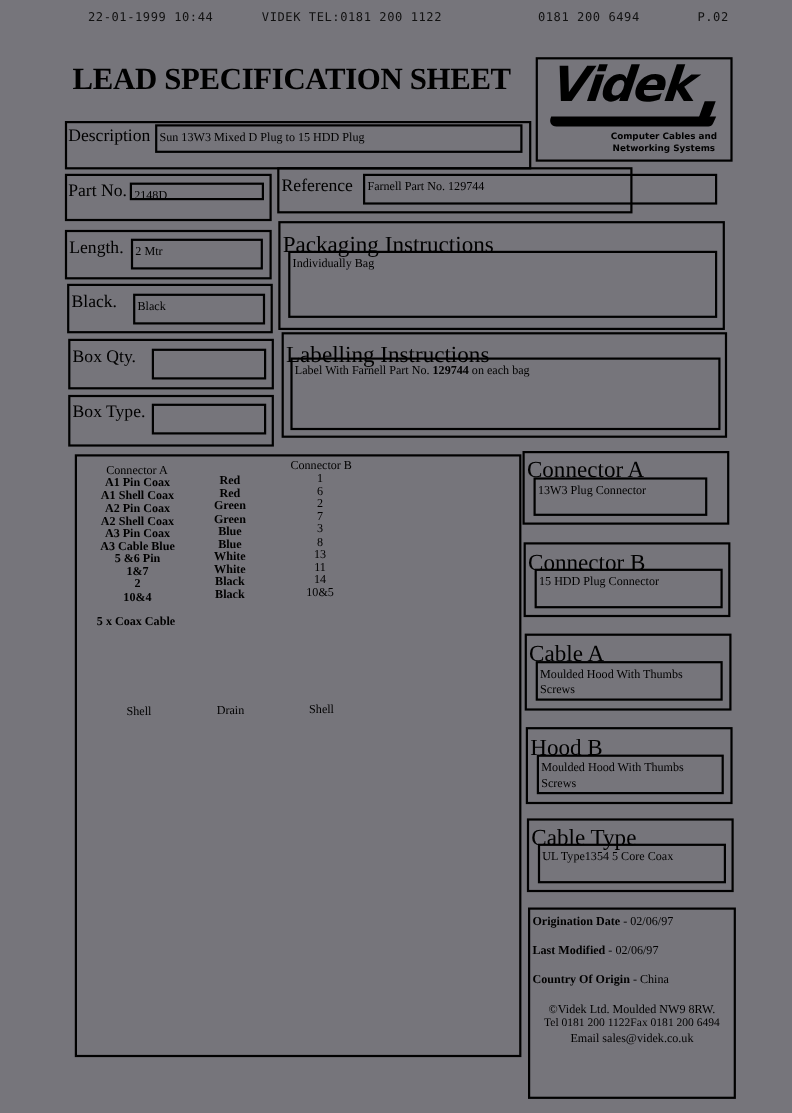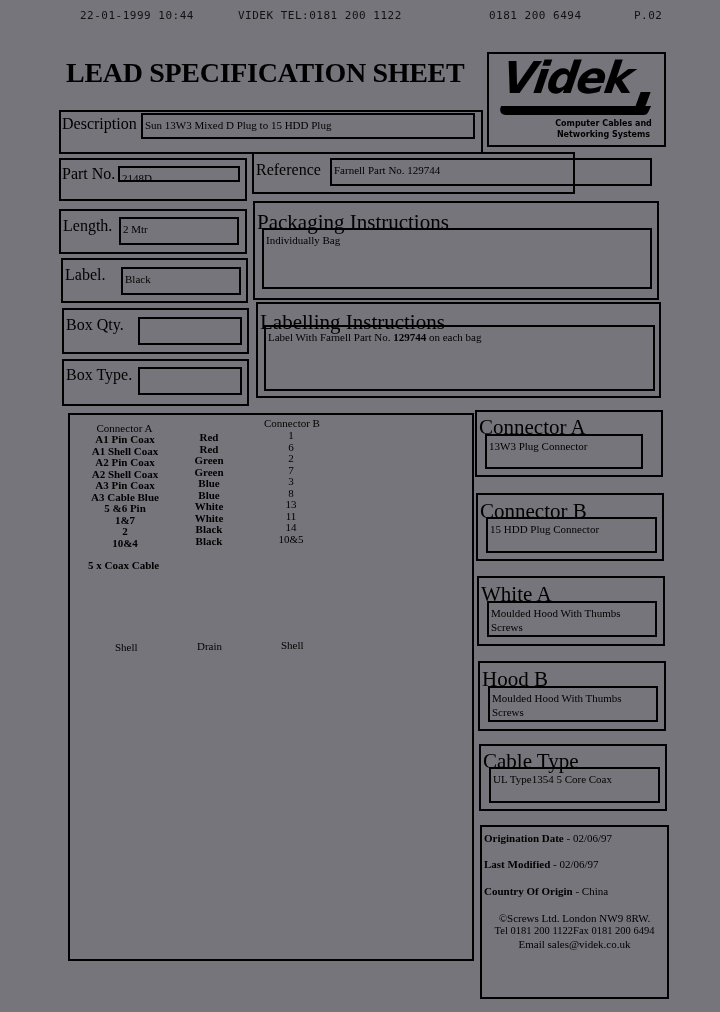--- a/index.html
+++ b/index.html
@@ -64,21 +64,21 @@
   <div class="lbl" style="left:2px;top:6px">Length.</div>
   <div class="field" style="left:58px;top:6px;width:120px;height:28px">2 Mtr</div>
 </div>
 
 <div class="box" style="left:253px;top:201px;width:406px;height:99px">
   <div class="rlbl" style="left:2px;top:7px">Packaging Instructions</div>
   <div class="field" style="left:7px;top:25px;width:390px;height:61px">Individually Bag</div>
 </div>
 
 <div class="box" style="left:61px;top:258px;width:187px;height:45px">
-  <div class="lbl" style="left:2px;top:6px">Label.</div>
+  <div class="lbl" style="left:2px;top:6px">Black.</div>
   <div class="field" style="left:58px;top:7px;width:120px;height:28px">Black</div>
 </div>
 
 <div class="box" style="left:62px;top:308px;width:187px;height:46px">
   <div class="lbl" style="left:2px;top:6px">Box Qty.</div>
   <div class="field" style="left:74px;top:7px;width:104px;height:28px"></div>
 </div>
 
 <div class="box" style="left:256px;top:302px;width:405px;height:96px">
   <div class="rlbl" style="left:2px;top:6px">Labelling Instructions</div>
@@ -143,21 +143,21 @@
   <div class="rlbl" style="left:2px;top:3px">Connector A</div>
   <div class="field" style="left:8px;top:22px;width:158px;height:35px">13W3 Plug Connector</div>
 </div>
 
 <div class="box" style="left:476px;top:493px;width:188px;height:68px">
   <div class="rlbl" style="left:2px;top:4px">Connector B</div>
   <div class="field" style="left:8px;top:22px;width:171px;height:36px">15 HDD Plug Connector</div>
 </div>
 
 <div class="box" style="left:477px;top:576px;width:188px;height:70px">
-  <div class="rlbl" style="left:2px;top:4px">White A</div>
+  <div class="rlbl" style="left:2px;top:4px">Cable A</div>
   <div class="field" style="left:8px;top:23px;width:170px;height:36px">
     <div>Moulded Hood With Thumbs</div>
     <div>Screws</div>
   </div>
 </div>
 
 <div class="box" style="left:478px;top:661px;width:188px;height:70px">
   <div class="rlbl" style="left:2px;top:4px">Hood B</div>
   <div class="field" style="left:8px;top:23px;width:170px;height:36px">
     <div>Moulded Hood With Thumbs</div>
@@ -167,16 +167,16 @@
 
 <div class="box" style="left:479px;top:744px;width:188px;height:67px">
   <div class="rlbl" style="left:2px;top:3px">Cable Type</div>
   <div class="field" style="left:8px;top:21px;width:171px;height:36px">UL Type1354 5 Core Coax</div>
 </div>
 
 <div class="box" style="left:480px;top:825px;width:189px;height:174px">
   <div class="info" style="left:2px;top:5px"><b>Origination Date</b><span> - 02/06/97</span></div>
   <div class="info" style="left:2px;top:31px"><b>Last Modified</b><span> - 02/06/97</span></div>
   <div class="info" style="left:2px;top:58px"><b>Country Of Origin</b><span> - China</span></div>
-  <div class="info" style="left:0;top:85px;width:185px;text-align:center">©Screws Ltd. London NW9 8RW.</div>
+  <div class="info" style="left:0;top:85px;width:185px;text-align:center">©Videk Ltd. Moulded NW9 8RW.</div>
   <div class="info" style="left:0;top:98px;width:185px;text-align:center;font-size:10.5px">Tel 0181 200 1122Fax 0181 200 6494</div>
   <div class="info" style="left:0;top:111px;width:185px;text-align:center">Email sales@videk.co.uk</div>
 </div>
 
 </body></html>

